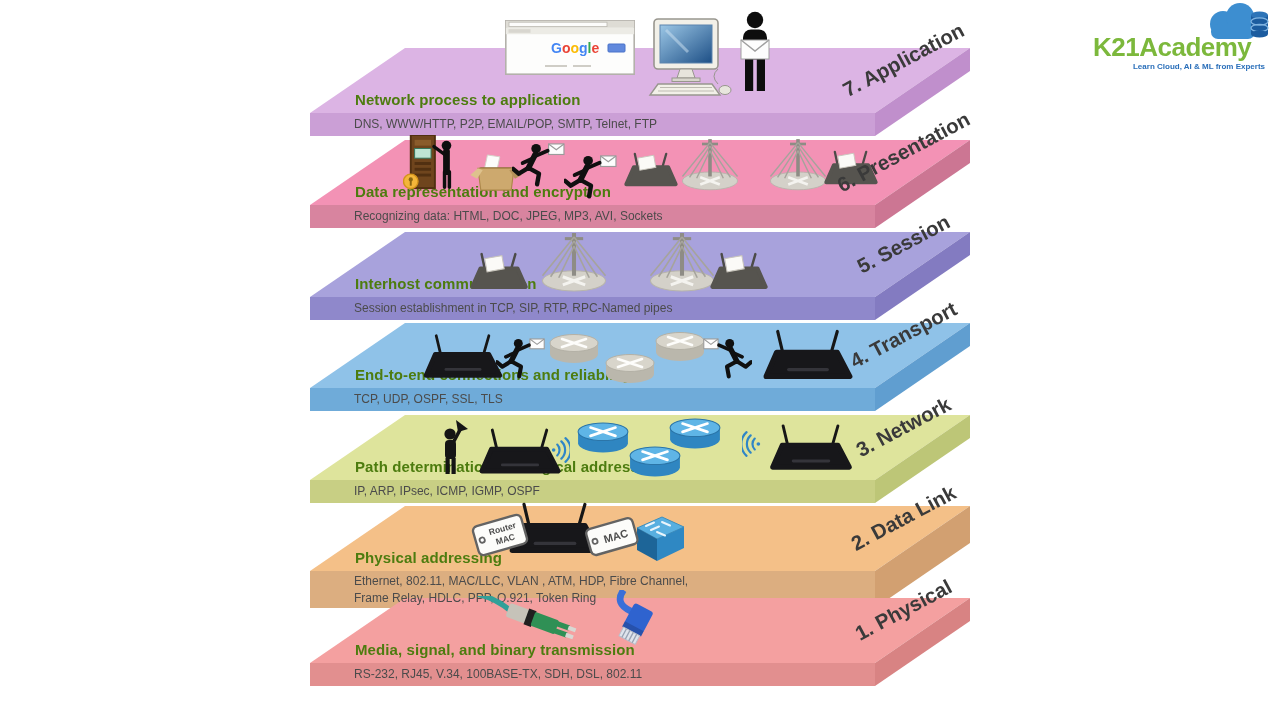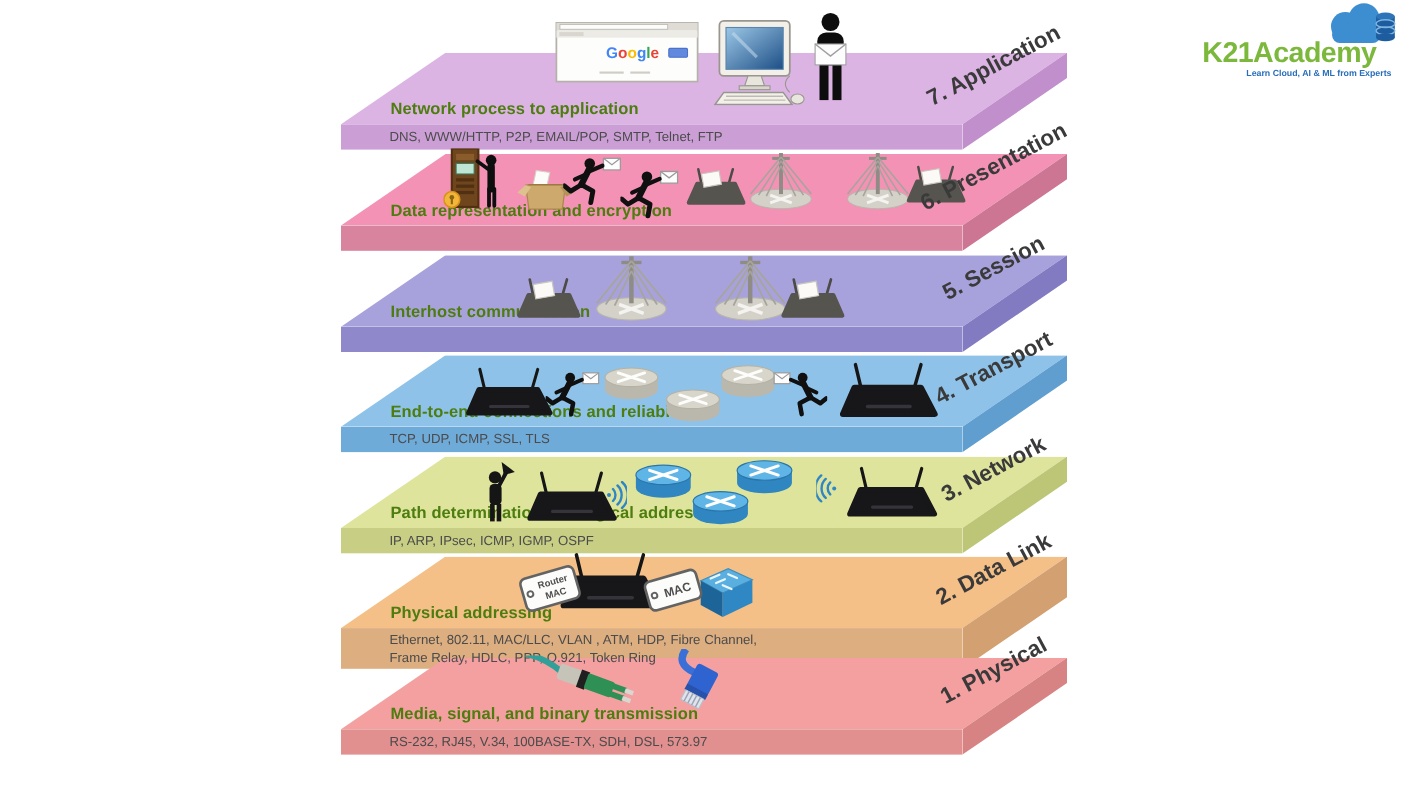--- a/index.html
+++ b/index.html
@@ -201,20 +201,21 @@
     <svg class="ic" style="left:424px;top:-37px;width:42px;height:82px">
         <use href="#standperson"></use>
       </svg>
   </section>
 
   <section class="layer" style="top:140px;height:88px">
     <div class="face top" style="background: rgb(243, 146, 181);"></div>
     <div class="face side" style="background: rgb(204, 118, 147);"></div>
     <div class="face front" style="background: rgb(216, 132, 159);"></div>
     <div class="title">Data representation and encryption</div>
+    <div class="protocols">Recognizing data: HTML, DOC, JPEG, MP3, AVI, Sockets</div>
     <div class="label">6. Presentation</div>
     <svg class="ic" style="left:93px;top:-5px;width:58px;height:56px">
         <use href="#cabinet"></use>
       </svg>
     <svg class="ic" style="left:160px;top:14px;width:52px;height:38px">
         <use href="#openbox"></use>
       </svg>
     <svg class="ic" style="left:202px;top:2px;width:54px;height:48px">
         <use href="#runner"></use>
       </svg>
@@ -233,41 +234,42 @@
     <svg class="ic" style="left:512px;top:8px;width:58px;height:40px">
         <use href="#grayrouter"></use>
       </svg>
   </section>
 
   <section class="layer" style="top:232px;height:88px">
     <div class="face top" style="background: rgb(168, 162, 220);"></div>
     <div class="face side" style="background: rgb(131, 123, 193);"></div>
     <div class="face front" style="background: rgb(143, 136, 203);"></div>
     <div class="title">Interhost communication</div>
+    <div class="protocols">Session establishment in TCP, SIP, RTP, RPC-Named pipes</div>
     <div class="label">5. Session</div>
     <svg class="ic" style="left:158px;top:18px;width:62px;height:43px">
         <use href="#grayrouter"></use>
       </svg>
     <svg class="ic" style="left:218px;top:-1px;width:92px;height:61px">
         <use href="#bridge"></use>
       </svg>
     <svg class="ic" style="left:326px;top:-1px;width:92px;height:61px">
         <use href="#bridge"></use>
       </svg>
     <svg class="ic" style="left:398px;top:18px;width:62px;height:43px">
         <use href="#grayrouter"></use>
       </svg>
   </section>
 
   <section class="layer" style="top:323px;height:88px">
     <div class="face top" style="background: rgb(143, 194, 232);"></div>
     <div class="face side" style="background: rgb(96, 158, 208);"></div>
     <div class="face front" style="background: rgb(111, 171, 217);"></div>
     <div class="title">End-to-end connections and reliability</div>
-    <div class="protocols">TCP, UDP, ICMP, SSL, TLS</div>
+    <div class="protocols">TCP, UDP, OSPF, SSL, TLS</div>
     <div class="label">4. Transport</div>
     <svg class="ic" style="left:112px;top:10px;width:82px;height:48px">
         <use href="#blackrouter"></use>
       </svg>
     <svg class="ic" style="left:186px;top:14px;width:50px;height:45px">
         <use href="#runner"></use>
       </svg>
     <svg class="ic" style="left:238px;top:10px;width:52px;height:34px">
         <use href="#cylrouter"></use>
       </svg>
@@ -347,21 +349,21 @@
         <text x="34" y="27" text-anchor="middle" font-size="11" font-weight="bold" fill="#4e4e4e">MAC</text>
       </g>
     </svg>
   </section>
 
   <section class="layer" style="top:598px;height:88px">
     <div class="face top" style="background: rgb(244, 160, 160);"></div>
     <div class="face side" style="background: rgb(216, 131, 131);"></div>
     <div class="face front" style="background: rgb(226, 143, 143);"></div>
     <div class="title">Media, signal, and binary transmission</div>
-    <div class="protocols">RS-232, RJ45, V.34, 100BASE-TX, SDH, DSL, 573.97</div>
+    <div class="protocols">RS-232, RJ45, V.34, 100BASE-TX, SDH, DSL, 802.11</div>
     <div class="label">1. Physical</div>
     <svg class="ic" style="left:165px;top:-2px;width:125px;height:55px">
         <use href="#fiber"></use>
       </svg>
     <svg class="ic" style="left:298px;top:-8px;width:64px;height:60px">
         <use href="#rj45"></use>
       </svg>
   </section>
 
 </div>

